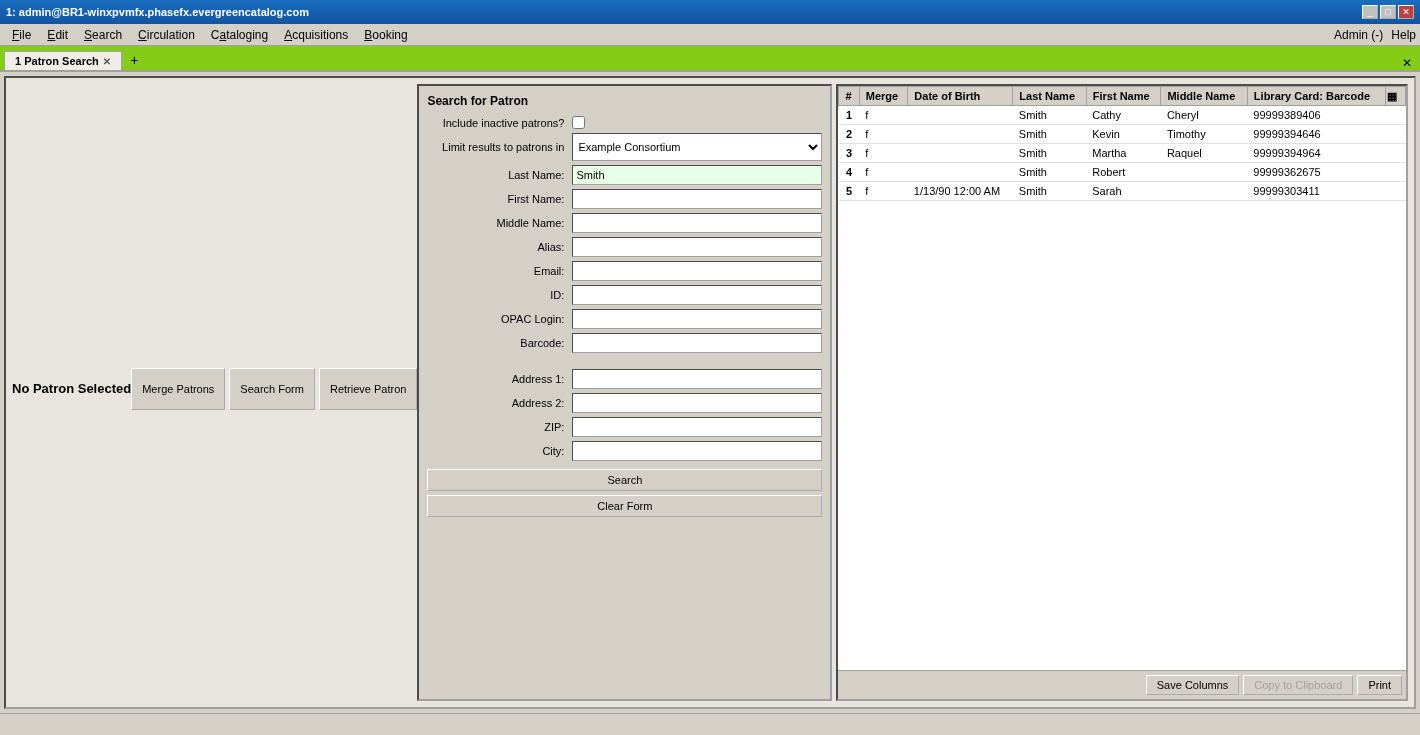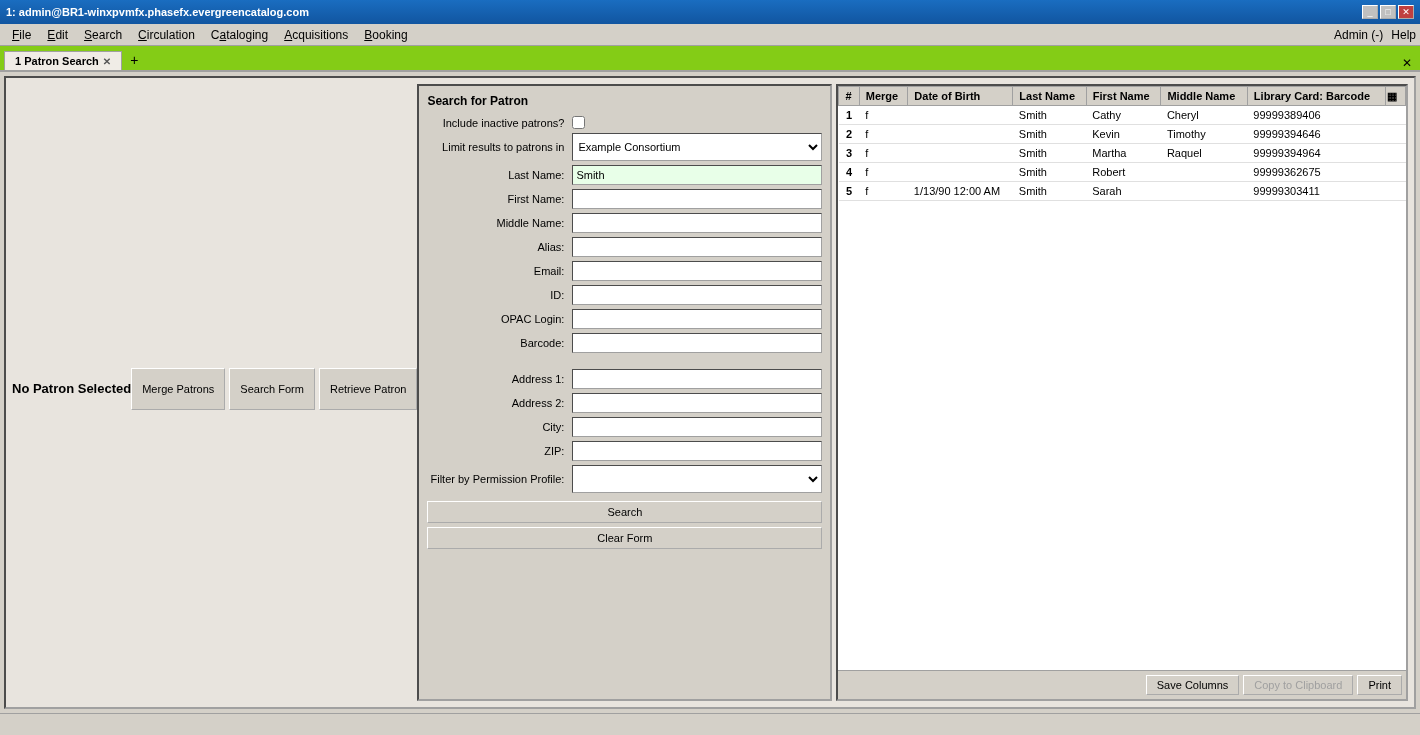--- a/index.html
+++ b/index.html
@@ -359,33 +359,29 @@
           <label class="form-label">Address 1:</label>
           <input type="text" class="form-input" style="">
         </div>
 
         <div class="form-row">
           <label class="form-label">Address 2:</label>
           <input type="text" class="form-input" style="">
         </div>
 
         <div class="form-row">
+          <label class="form-label">ZIP:</label>
+          <input type="text" class="form-input" style="">
+        </div>
+
+        <div class="form-row">
           <label class="form-label">City:</label>
           <input type="text" class="form-input" style="">
         </div>
 
-        <div class="form-row">
-          <label class="form-label">ZIP:</label>
-          <input type="text" class="form-input" style="">
-        </div>
-
-        <div class="form-row">
-          <label class="form-label">Filter by Permission Profile:</label>
-          <select class="form-select"></select>
-        </div>
 
         <button class="form-btn">Search</button>
         <button class="form-btn">Clear Form</button>
       </div>
 
       <div id="results-panel">
         <div id="results-table-container">
           <table>
             <thead>
               <tr>

